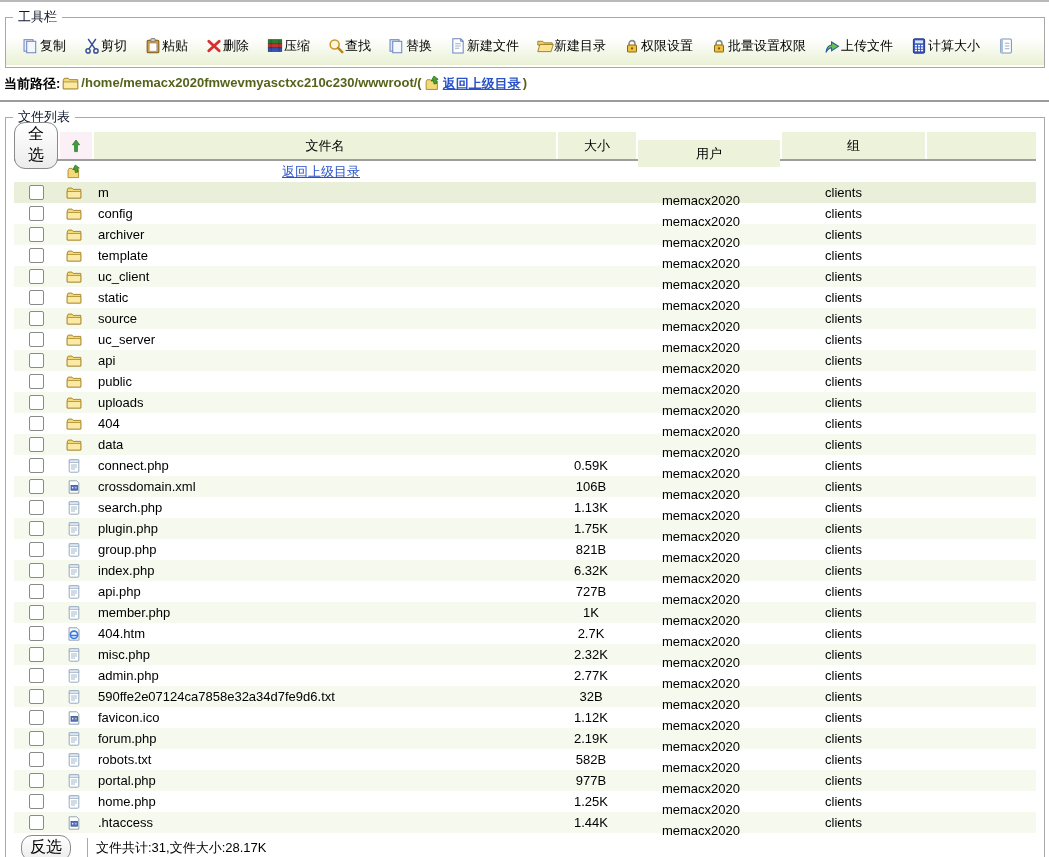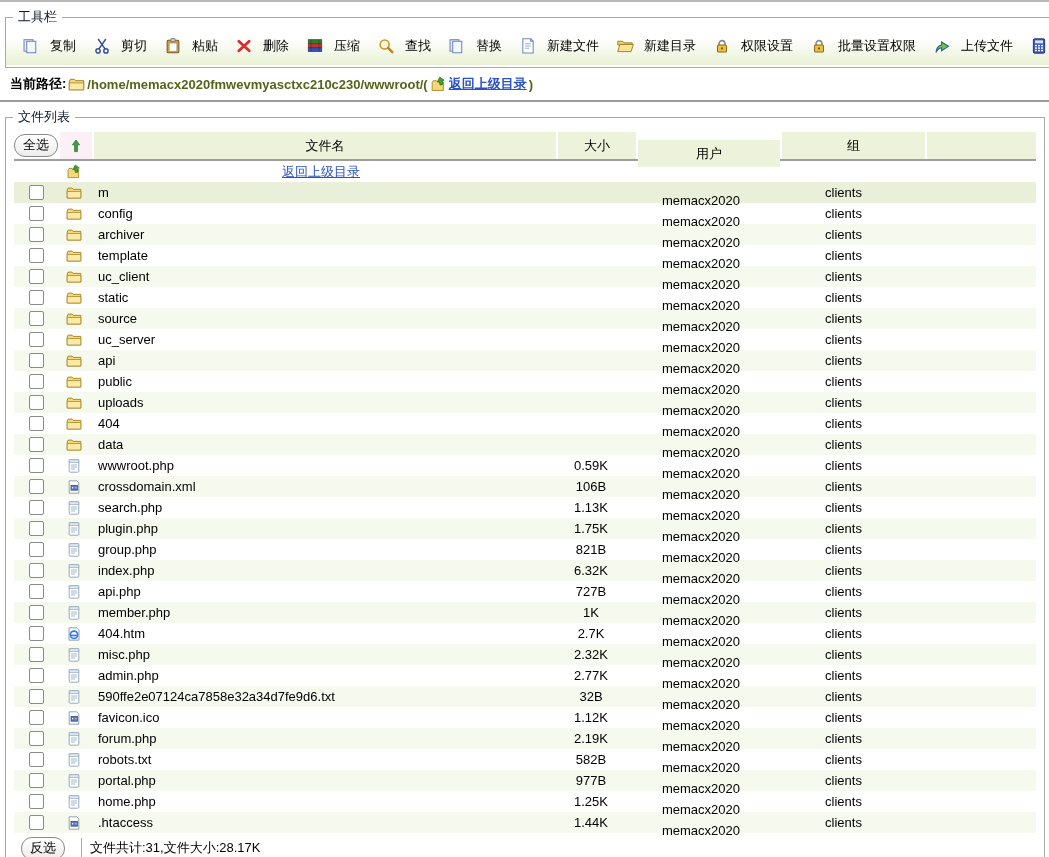--- a/index.html
+++ b/index.html
@@ -13,27 +13,27 @@
     border:1px solid var(--border-gray,#a8a8a8);
     margin:6px 4px 0 5px;padding:0 0 2px 0;
   }
   fieldset.fs legend{font-size:13px;padding:0 5px;margin-left:7px;color:#0f172a;}
   
   .toolbar-row{
     display:flex;align-items:center;gap:17px;
     padding:11px 2px 10px 16px;position:relative;
     background:linear-gradient(#ffffff 30%, var(--tb-grad,#e9f1d4));
   }
-  .tbtn{display:flex;align-items:center;gap:10px;cursor:pointer;white-space:nowrap;}
+  .tbtn{display:flex;align-items:center;gap:0;cursor:pointer;white-space:nowrap;}
   .tico{width:18px;height:18px;display:inline-block;flex:0 0 auto;}
   .tico svg{width:18px;height:18px;display:block;}
   
   .path-bar{
-    display:flex;align-items:center;gap:2px;
-    padding:7px 0 4px 10px;font-weight:bold;white-space:nowrap;
+    display:flex;gap:2px;
+    padding:7px 0 4px 4px;font-weight:bold;white-space:nowrap;
   }
   .i16{width:17px;height:17px;display:inline-block;flex:0 0 auto;}
   .i16 svg{width:17px;height:17px;display:block;}
   .path-value{color:var(--path-olive,#55631a);}
   a.path-link{color:var(--link-blue,#2a52c8);text-decoration:underline;font-weight:bold;}
   .separator{height:2px;background:#9b9b9b;margin-top:3px;width:100%;}
   
   .list-fs{height:760px;}
   .tbl{margin:6px 8px 0 8px;}
   .hrow,.drow{display:flex;align-items:center;}
@@ -54,21 +54,21 @@
   .drow{height:21px;}
   .row-alt{background:var(--row-alt,#f6f9ee);}
   .row-hot{background:var(--row-hot,#e9efd8);}
   .center{justify-content:center;padding-left:0;}
   a.tbl-link{color:var(--link-blue,#2a52c8);text-decoration:underline;}
   .cb{
     width:13px;height:13px;background:#fff;border:1px solid #8a8a8a;
     border-radius:2px;display:inline-block;cursor:pointer;
   }
   .btn{
-    font-family:inherit;font-size:13px;color:#000;cursor:pointer;
+    font-family:inherit;font-size:16px;color:#000;cursor:pointer;
     background:linear-gradient(#ffffff,#ececec);
     border:1px solid #8a8a8a;border-radius:11px;padding:1px 8px 2px 8px;
   }
   .frow{display:flex;align-items:center;margin-top:4px;padding-left:7px;height:22px;}
   .summary{border-left:1px solid #a8a8a8;margin-left:16px;padding-left:8px;height:21px;
     display:flex;align-items:center;}
   .fname{cursor:pointer;}
   .li16{width:16px;height:16px;display:inline-block;}
   .li16 svg{width:16px;height:16px;display:block;}
 </style>
@@ -630,21 +630,21 @@
           <div class="c c2">
             <span class="li16">
               <svg viewBox="0 0 16 16" xmlns="http://www.w3.org/2000/svg">
                 <rect x="3.2" y="1.8" width="9.6" height="12.4" rx="1" fill="#fff" stroke="#8aa0b8" stroke-width="0.9"></rect>
                 <rect x="3.2" y="1.8" width="9.6" height="2.6" fill="#dce6f2" stroke="#8aa0b8" stroke-width="0.6"></rect>
                 <path d="M5 7h6M5 9h6M5 11h4" stroke="#9ab0c8" stroke-width="0.9"></path>
               </svg>
             </span>
           </div>
           <div class="c c3">
-            <span class="fname">wwwroot.php</span>
+            <span class="fname">connect.php</span>
           </div>
           <div class="c c4">
             <span>0.59K</span>
           </div>
           <div class="c c5">
             <span>memacx2020</span>
           </div>
           <div class="c c6">
             <span>clients</span>
           </div>

